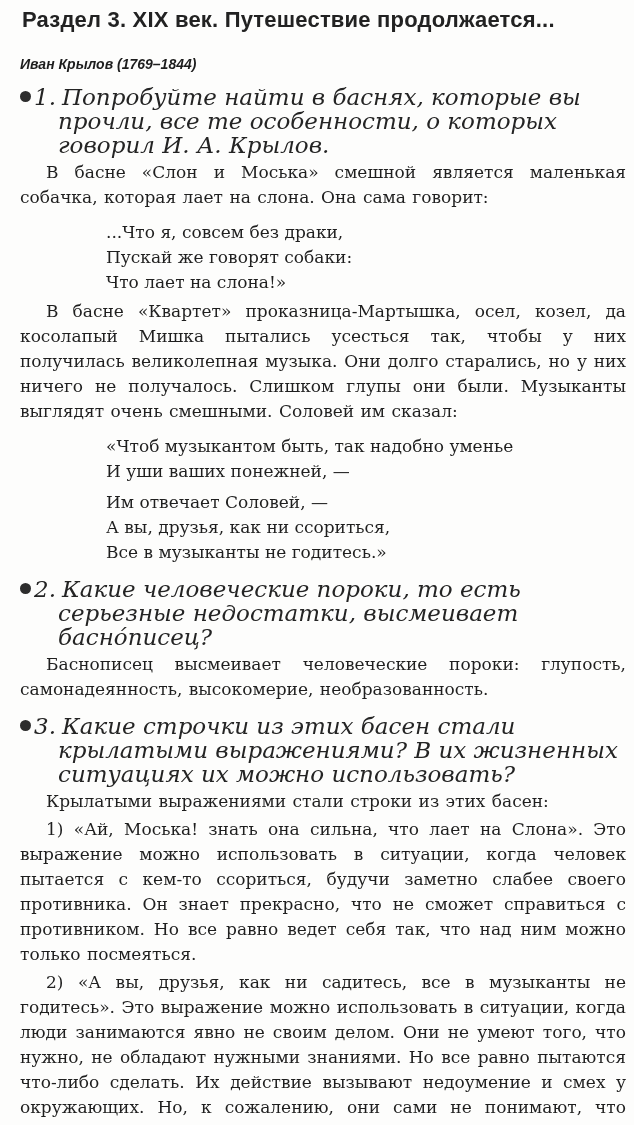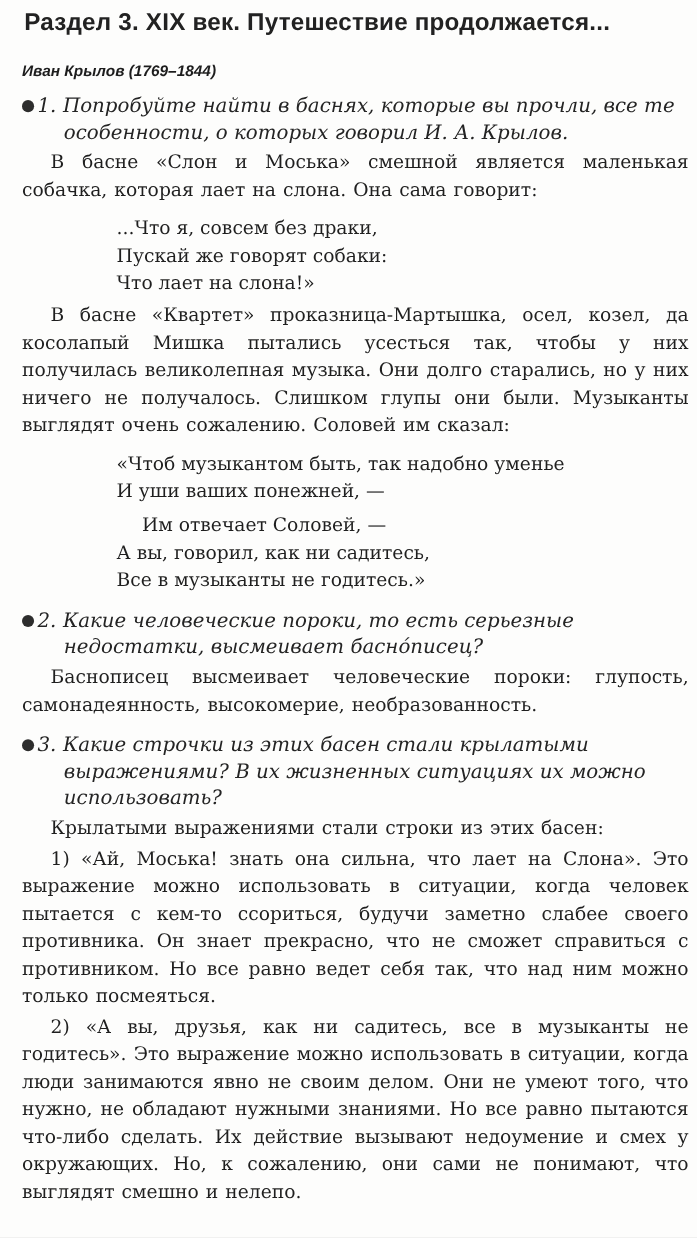--- a/index.html
+++ b/index.html
@@ -33,21 +33,21 @@
     font-size: 14px;
     line-height: 20px;
     color: #1d1d1d;
     margin: 21px 0 0 0;
   }
   .question {
     position: relative;
     margin: 11px 0 0 0;
     padding-left: 38px;
     font-style: italic;
-    font-size: 18px;
+    font-size: 23px;
     line-height: 24px;
     color: #242424;
   }
   .question .bullet {
     position: absolute;
     left: 0;
     top: 6px;
     width: 11px;
     height: 11px;
     border-radius: 50%;
@@ -62,21 +62,21 @@
     margin: 3px 0 0 0;
     text-indent: 26px;
     text-align: justify;
     word-spacing: 1px;
   }
   .verse {
     margin: 10px 0 4px 86px;
     line-height: 25px;
   }
   .verse .vline { white-space: nowrap; }
-  .stanza-gap { margin-top: 6px; margin-left: 23px; }
+  .stanza-gap { margin-top: 6px; }
   .q-block { margin-top: 12px; }
 </style>
 </head>
 <body>
 
 <div class="page">
 
   <h1 class="section-title">Раздел 3. XIX век. Путешествие продолжается...</h1>
 
   <h2 class="author-heading">Иван Крылов (1769–1844)</h2>
@@ -87,27 +87,27 @@
   </div>
 
   <p class="body">В басне «Слон и Моська» смешной является маленькая собачка, которая лает на слона. Она сама говорит:</p>
 
   <div class="verse">
     <div class="vline">...Что я, совсем без драки,</div>
     <div class="vline">Пускай же говорят собаки:</div>
     <div class="vline">Что лает на слона!»</div>
   </div>
 
-  <p class="body">В басне «Квартет» проказница-Мартышка, осел, козел, да косолапый Мишка пытались усесться так, чтобы у них получилась великолепная музыка. Они долго старались, но у них ничего не получалось. Слишком глупы они были. Музыканты выглядят очень сожалению. Соловей им сказал:</p>
+  <p class="body">В басне «Квартет» проказница-Мартышка, осел, козел, да косолапый Мишка пытались усесться так, чтобы у них получилась великолепная музыка. Они долго старались, но у них ничего не получалось. Слишком глупы они были. Музыканты выглядят очень смешными. Соловей им сказал:</p>
 
   <div class="verse">
     <div class="vline">«Чтоб музыкантом быть, так надобно уменье</div>
     <div class="vline">И уши ваших понежней, —</div>
     <div class="vline stanza-gap">Им отвечает Соловей, —</div>
-    <div class="vline">А вы, говорил, как ни садитесь,</div>
+    <div class="vline">А вы, друзья, как ни ссориться,</div>
     <div class="vline">Все в музыканты не годитесь.»</div>
   </div>
 
   <div class="question q-block">
     <span class="bullet"></span>
     <span class="qbody"><span class="qnum">2.</span><span>Какие человеческие пороки, то есть серьезные недостатки, высмеивает басно́писец?</span></span>
   </div>
 
   <p class="body">Баснописец высмеивает человеческие пороки: глупость, самонадеянность, высокомерие, необразованность.</p>
 

